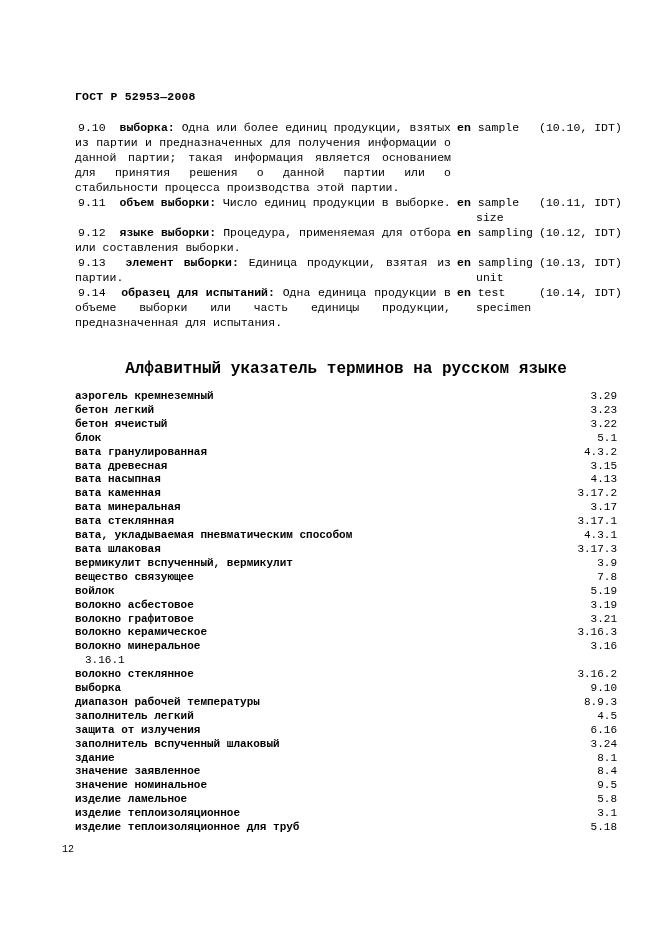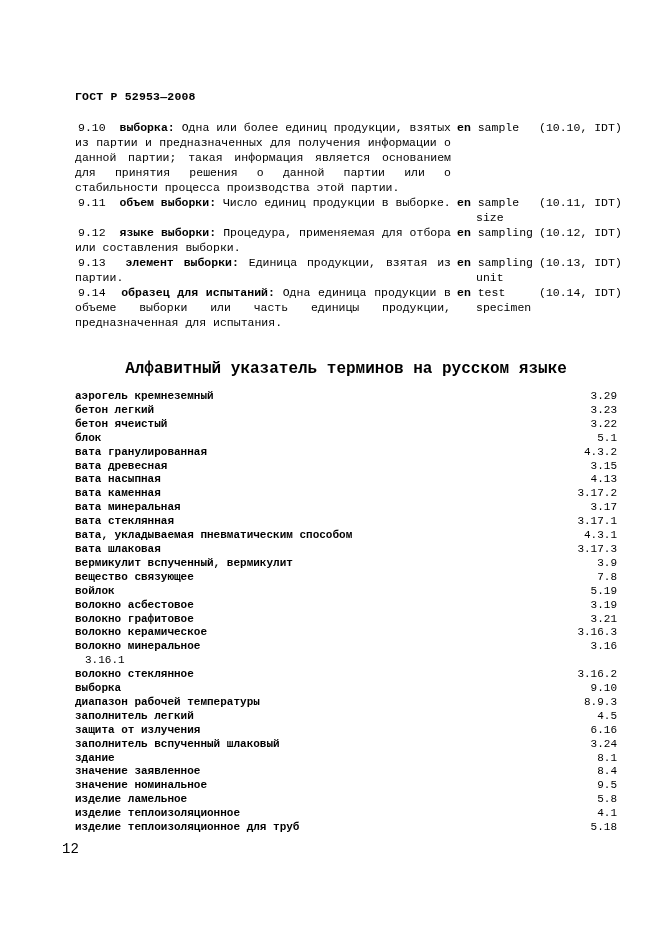--- a/index.html
+++ b/index.html
@@ -68,21 +68,21 @@
   .index-term { font-weight: bold; }
   .index-term i { font-style: italic; }
   .index-ref {
     font-weight: normal;
     padding-left: 10px;
     white-space: nowrap;
   }
   .page-num {
     margin-top: 7px;
     margin-left: -13px;
-    font-size: 14px;
+    font-size: 10px;
   }
 </style>
 </head>
 <body>
 
 <div class="page">
   <div class="content">
 
     <div class="doc-header">ГОСТ Р 52953—2008</div>
 
@@ -270,21 +270,21 @@
   </div>
 
 
   <div class="index-row">
     <span class="index-term">изделие ламельное</span>
     <span class="index-ref">5.8</span>
   </div>
 
   <div class="index-row">
     <span class="index-term">изделие теплоизоляционное</span>
-    <span class="index-ref">4.1</span>
+    <span class="index-ref">3.1</span>
   </div>
 
   <div class="index-row">
     <span class="index-term">изделие теплоизоляционное для труб</span>
     <span class="index-ref">5.18</span>
   </div>
 </div>
 
     <div class="page-num">12</div>
 

